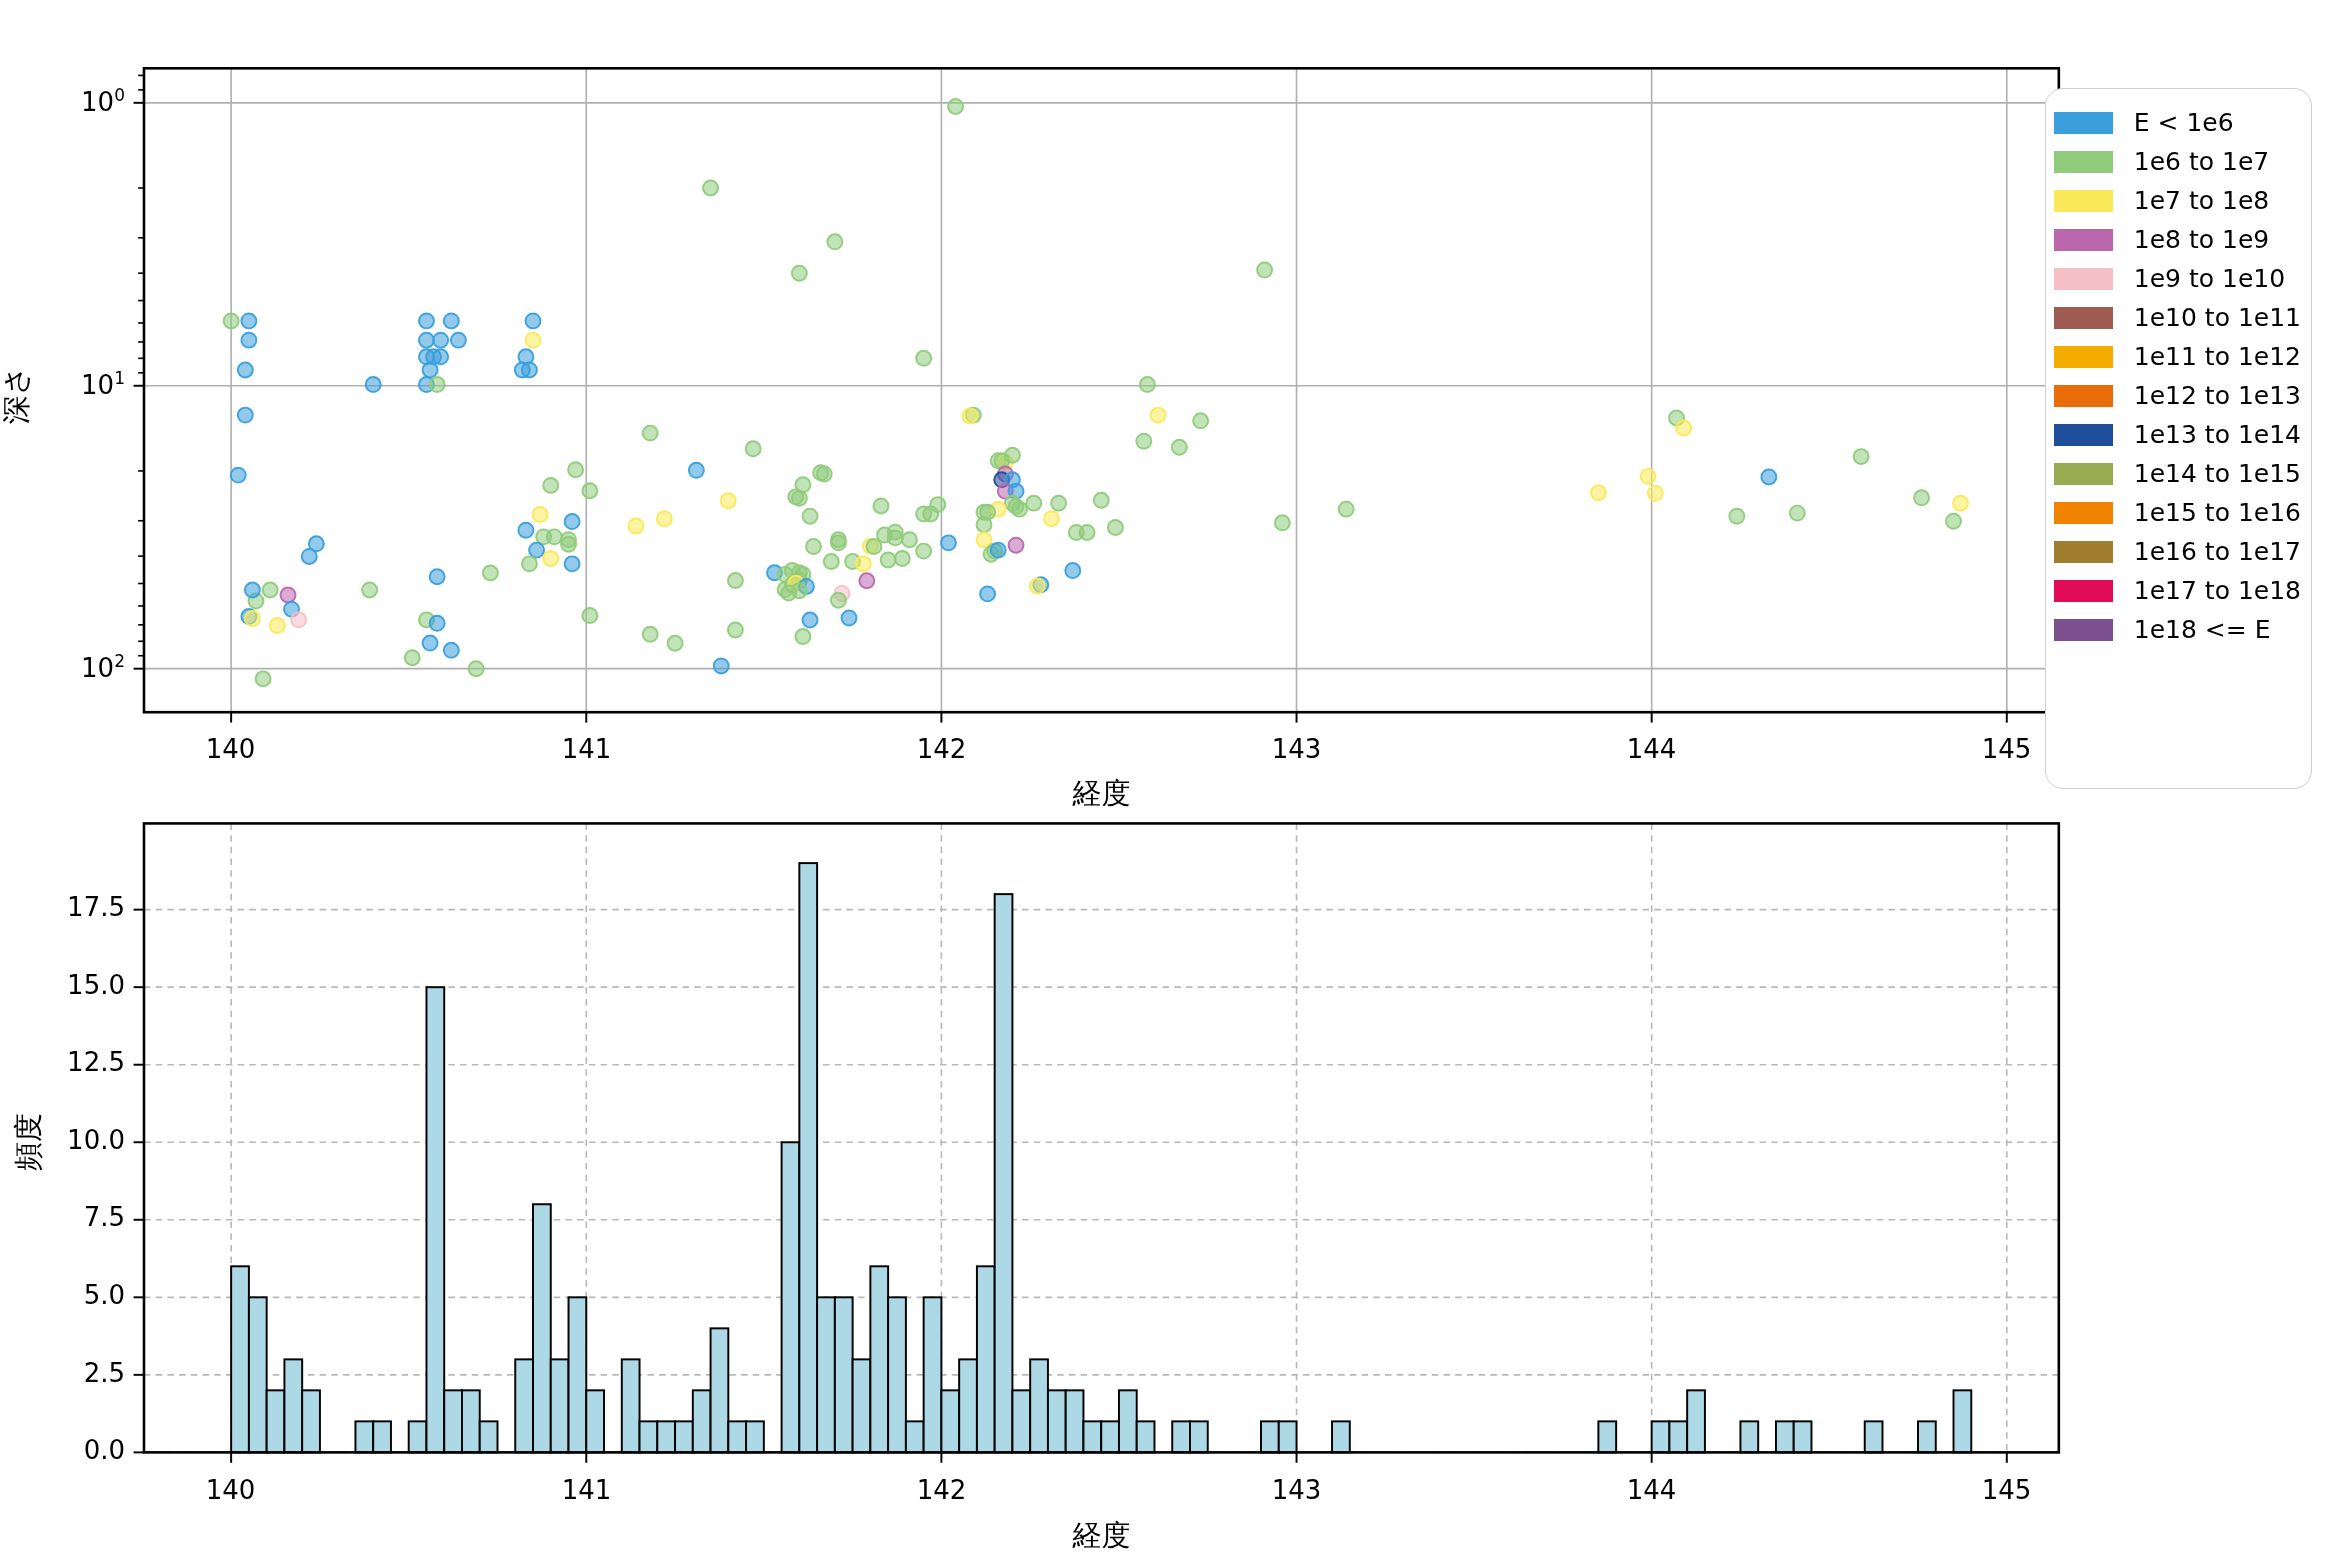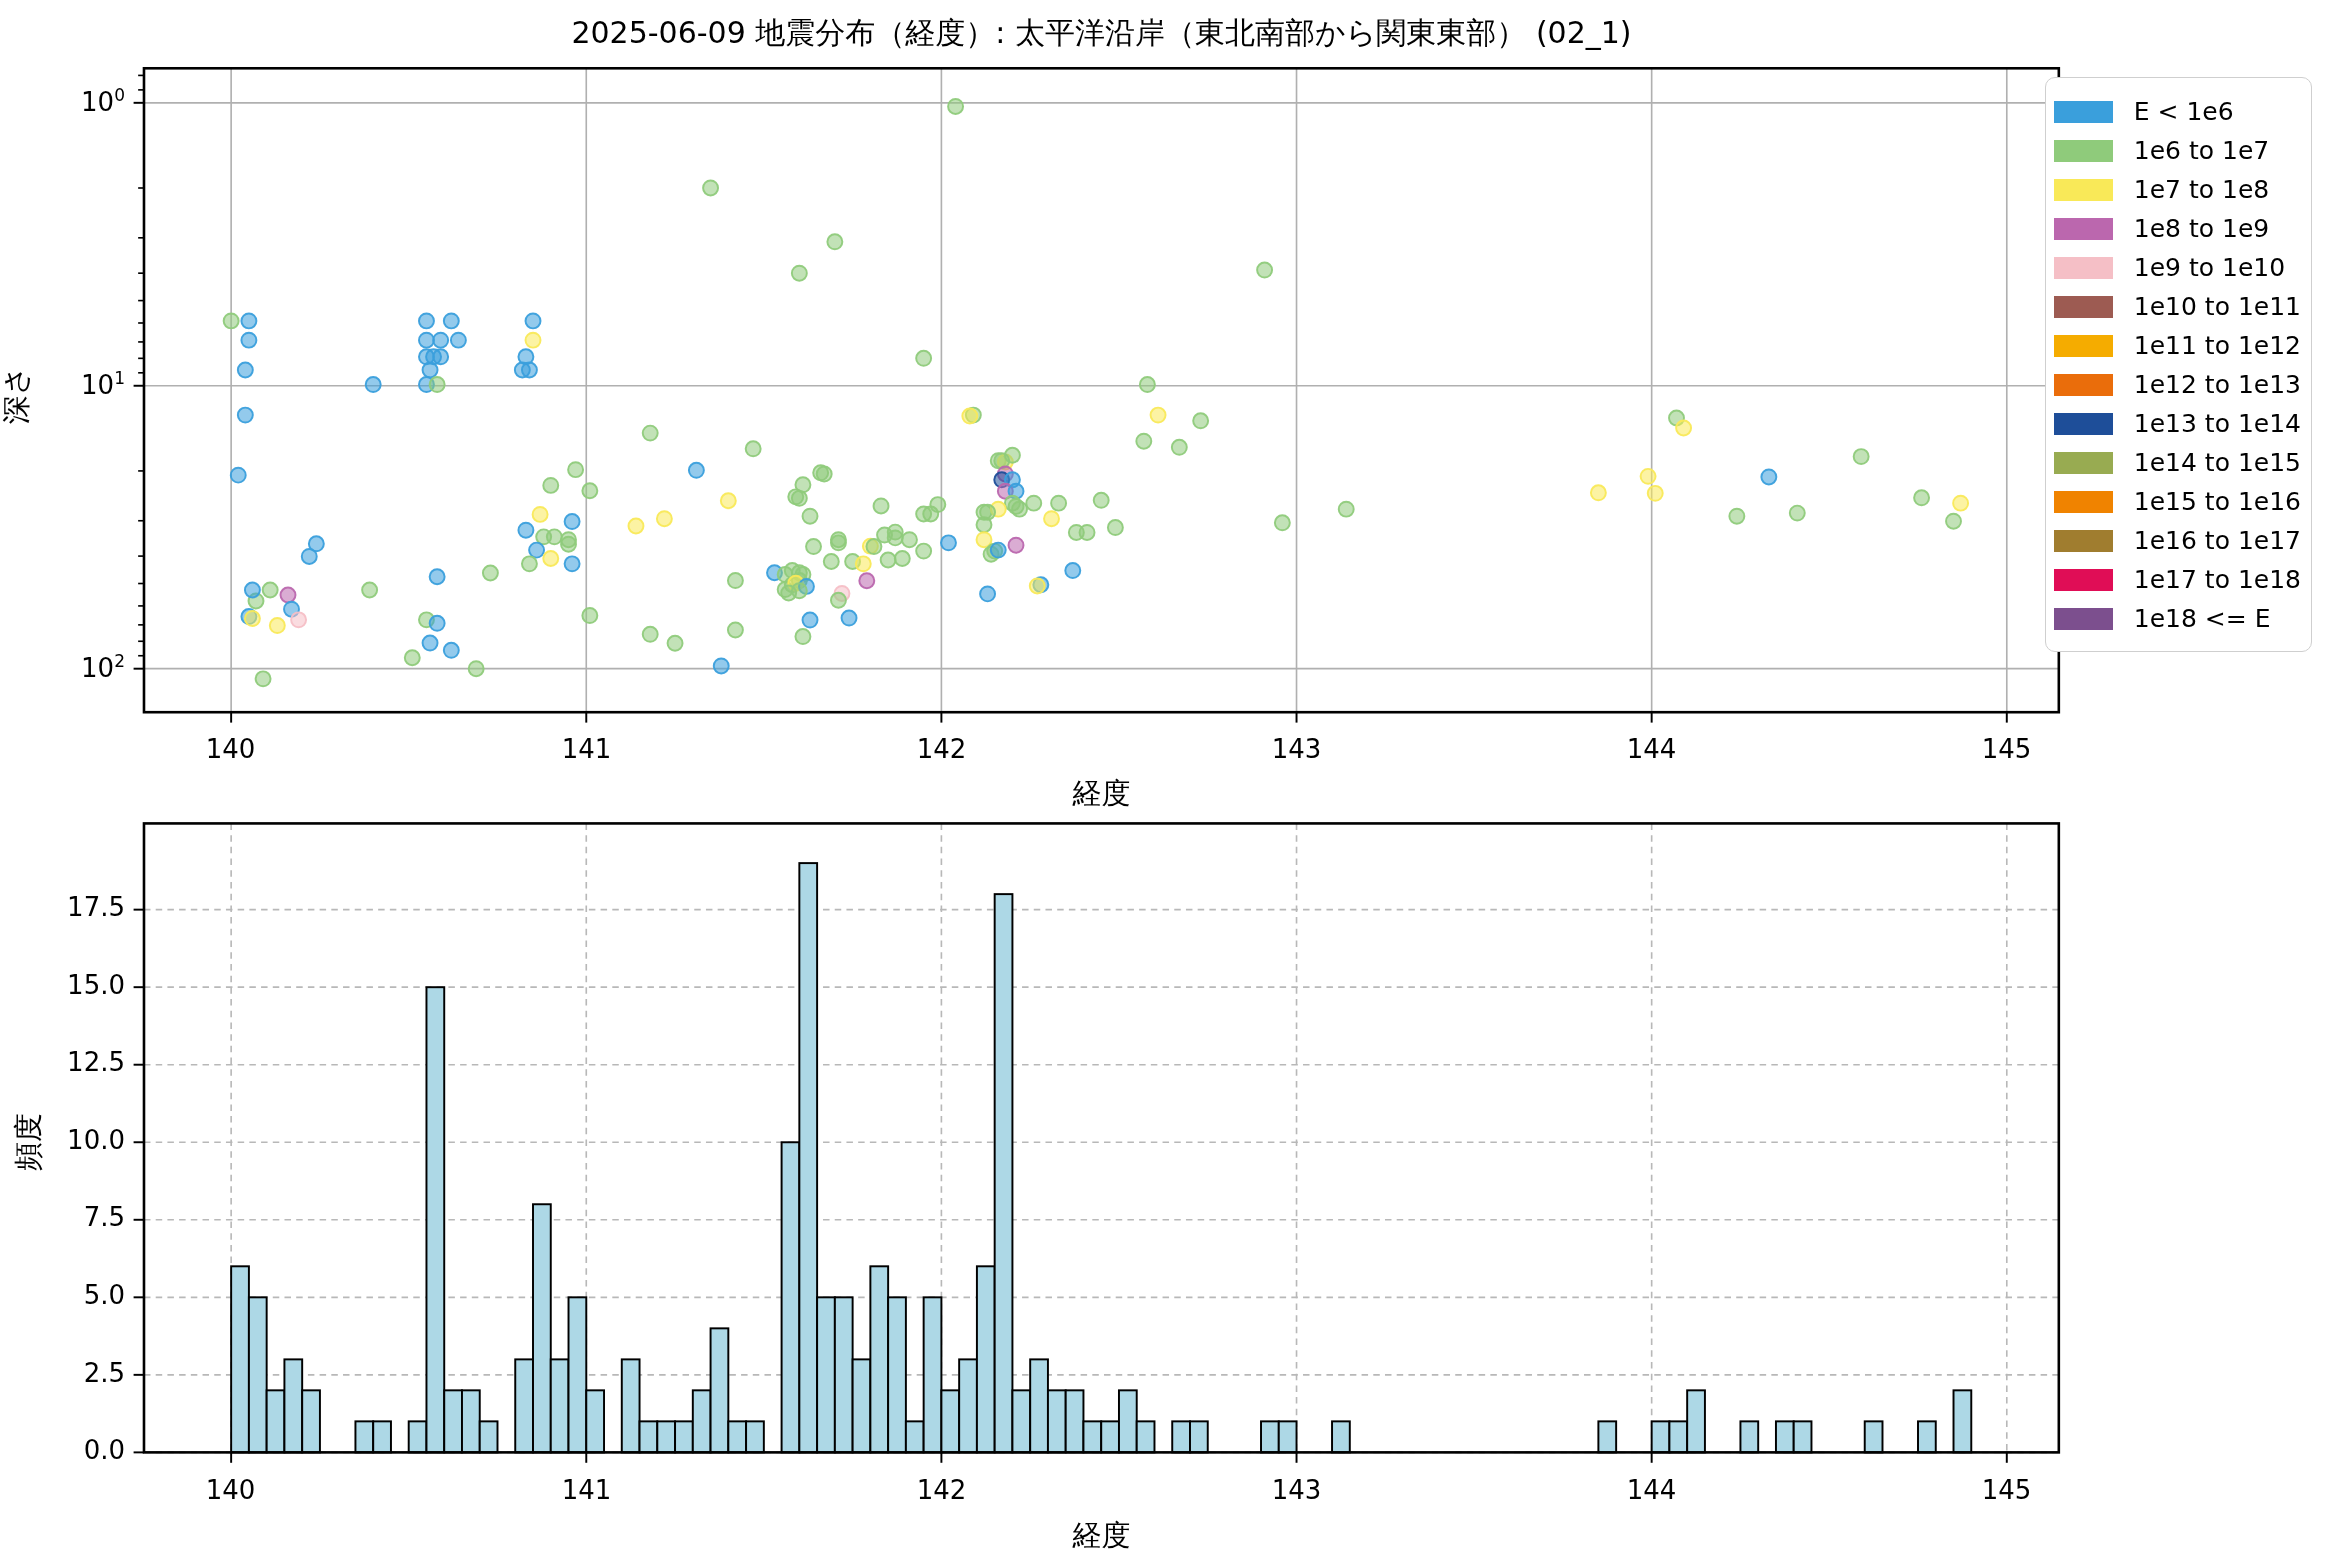--- a/index.html
+++ b/index.html
@@ -9,33 +9,32 @@
   .chart-title{position:absolute;left:144px;top:13px;width:1915px;text-align:center;
        font-size:30px;font-weight:400;white-space:nowrap;}
   svg{position:absolute;left:0;top:0;}
   .axlabel{position:absolute;font-size:29px;}
   .xlabel-top{left:144px;top:774px;width:1915px;text-align:center;}
   .xlabel-bot{left:144px;top:1516px;width:1915px;text-align:center;}
   .ylabel-top{left:-165px;top:375px;width:364px;text-align:center;
       transform:rotate(-90deg);}
   .ylabel-bot{left:-153px;top:1122px;width:364px;text-align:center;
       transform:rotate(-90deg);}
-  .legend{position:absolute;left:2045px;top:77px;width:267px;height:575px;
-      background:#fff;border:1.3px solid #cfcfcf;border-radius:10px;box-sizing:border-box;
+  .legend{position:absolute;left:2045px;top:88px;width:267px;height:701px;
+      background:#fff;border:1.3px solid #cfcfcf;border-radius:18px;box-sizing:border-box;
       padding:14.3px 0 0 7.8px;}
   .legend-item{display:flex;align-items:center;height:39px;}
   .legend-swatch{width:59px;height:21.5px;margin-right:21px;flex:0 0 auto;}
   .legend-label{font-size:25px;white-space:nowrap;}
   .ticklab{font-size:26px;position:absolute;white-space:nowrap;}
 </style>
 </head>
 <body>
 
 <div class="fig">
-  <div class="chart-title">2025-06-09 地震分布（経度）: 太平洋沿岸（東北南部から関東東部） (02_1)</div>
 
   <svg id="plots" width="2342" height="1561" viewBox="0 0 3600 2400">
       <line x1="354.9894285873198" x2="354.9894285873198" y1="105" y2="1095" stroke="#b0b0b0" stroke-width="2.5"></line>
       <line x1="900.9936200597143" x2="900.9936200597143" y1="105" y2="1095" stroke="#b0b0b0" stroke-width="2.5"></line>
       <line x1="1446.997811532109" x2="1446.997811532109" y1="105" y2="1095" stroke="#b0b0b0" stroke-width="2.5"></line>
       <line x1="1993.0020030045034" x2="1993.0020030045034" y1="105" y2="1095" stroke="#b0b0b0" stroke-width="2.5"></line>
       <line x1="2539.006194476898" x2="2539.006194476898" y1="105" y2="1095" stroke="#b0b0b0" stroke-width="2.5"></line>
       <line x1="3085.0103859492924" x2="3085.0103859492924" y1="105" y2="1095" stroke="#b0b0b0" stroke-width="2.5"></line>
       <line x1="221" x2="3165" y1="158.09293971412347" y2="158.09293971412347" stroke="#b0b0b0" stroke-width="2.5"></line>
       <line x1="221" x2="3165" y1="593.0918227639003" y2="593.0918227639003" stroke="#b0b0b0" stroke-width="2.5"></line>

